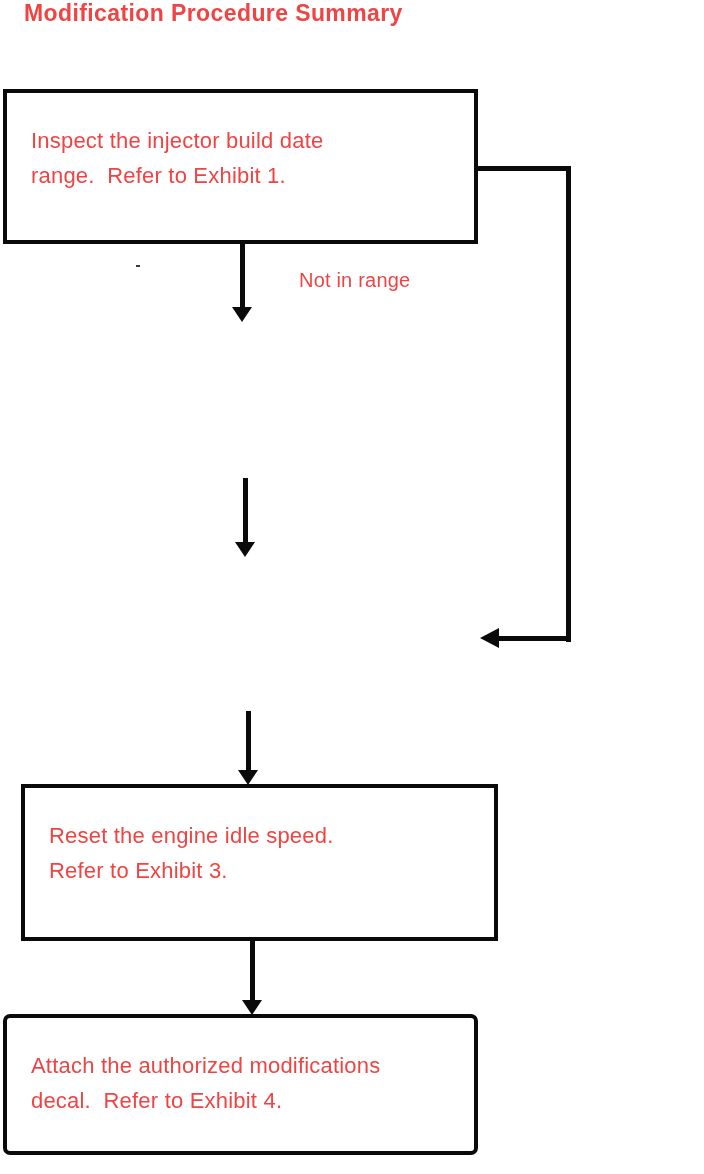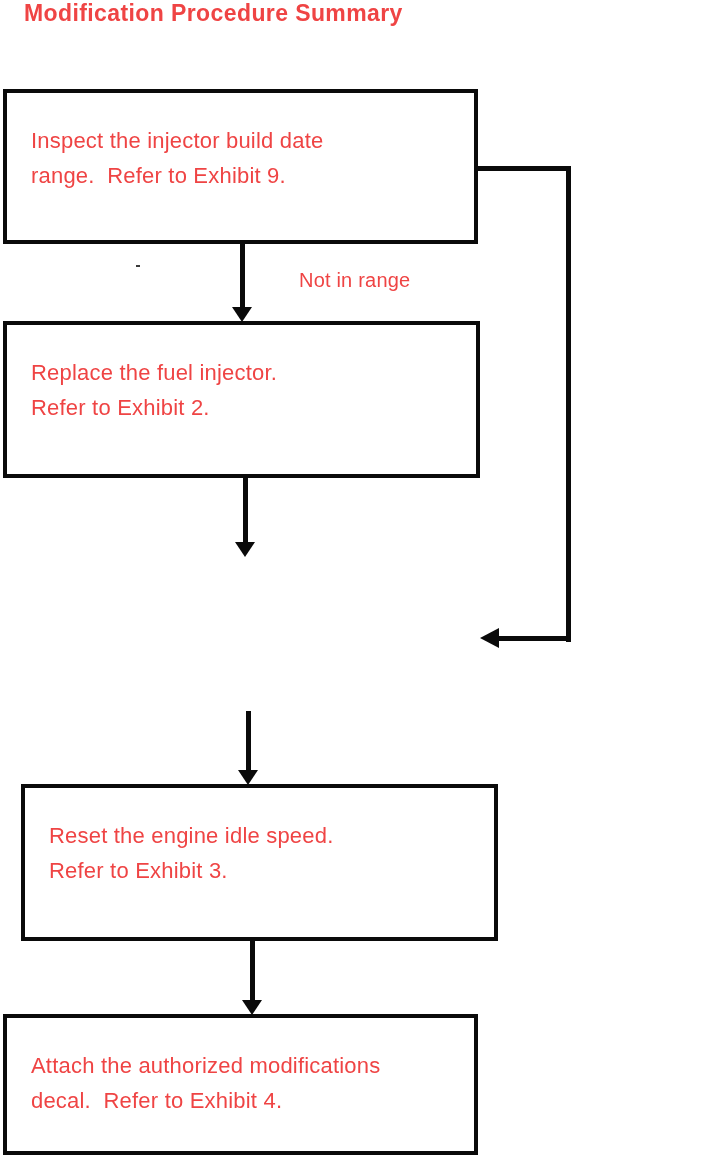--- a/index.html
+++ b/index.html
@@ -33,21 +33,21 @@
     top: 30px;
     font-size: 22px;
     line-height: 35px;
     letter-spacing: 0.2px;
     white-space: pre-wrap;
   }
   .box-1 { left: 3px; top: 89px;  width: 475px; height: 155px; }
   .box-2 { left: 3px; top: 321px; width: 477px; height: 157px; }
   .box-3 { left: 3px; top: 556px; width: 478px; height: 155px; }
   .box-4 { left: 21px; top: 784px; width: 477px; height: 157px; }
-  .box-5 { left: 3px; top: 1014px; width: 475px; height: 141px; }
+  .box-5 { left: 3px; top: 1014px; width: 475px; height: 141px; border-radius: 7px; }
 
   .v-arrow { position: absolute; width: 20px; }
   .v-arrow .shaft {
     position: absolute; left: 7.5px; top: 0;
     width: 5px; background: #0a0a0a;
   }
   .v-arrow .head {
     position: absolute; left: 0; bottom: 0;
     width: 0; height: 0;
     border-left: 10px solid transparent;
@@ -92,36 +92,32 @@
 </style>
 </head>
 <body>
 
 <div class="page">
 
   <div class="title">Modification Procedure Summary</div>
 
   <div class="flow-box box-1">
     <div class="box-text">Inspect the injector build date
-range.  Refer to Exhibit 9.</div>
+range.  Refer to Exhibit 1.</div>
   </div>
 
   <div class="v-arrow arrow-1">
     <div class="shaft"></div>
     <div class="head"></div>
   </div>
 
   <div class="edge-label label-not-in-range">Not in range</div>
 
   <div class="speck"></div>
 
-  <div class="flow-box box-2">
-    <div class="box-text">Replace the fuel injector.
-Refer to Exhibit 2.</div>
-  </div>
 
   <div class="v-arrow arrow-2">
     <div class="shaft"></div>
     <div class="head"></div>
   </div>
 
 
   <div class="v-arrow arrow-3">
     <div class="shaft"></div>
     <div class="head"></div>

